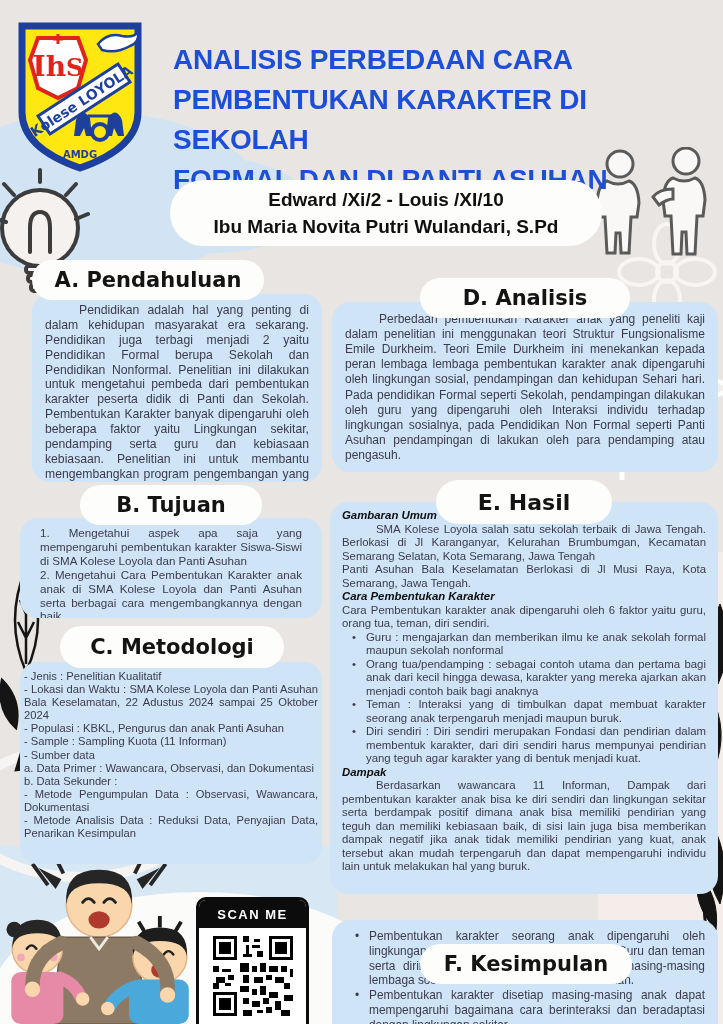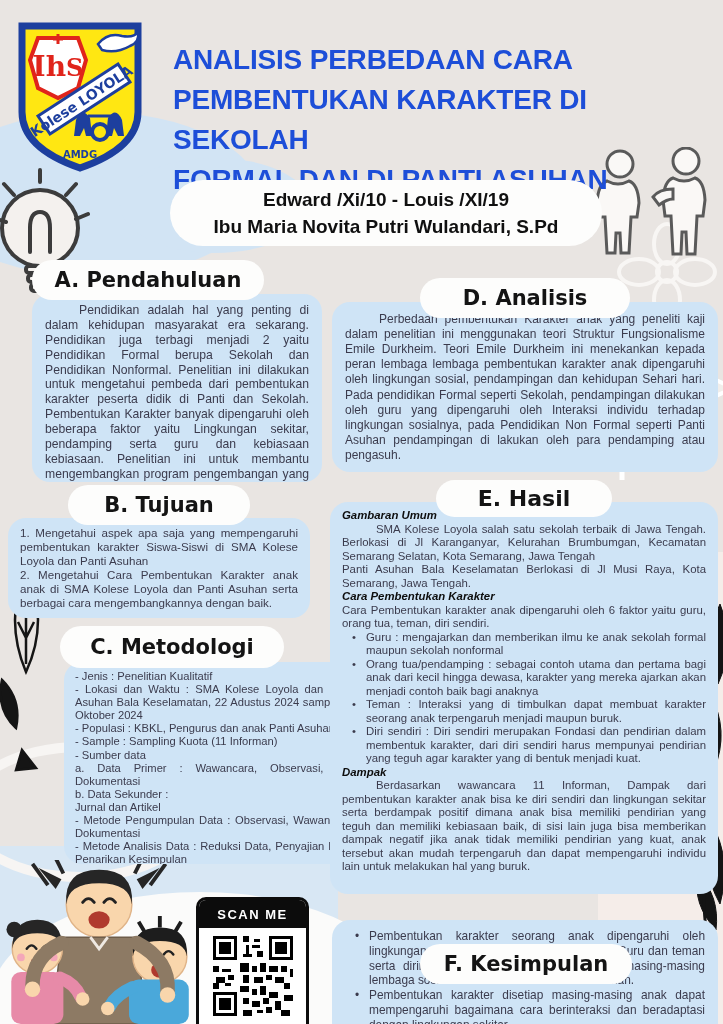--- a/index.html
+++ b/index.html
@@ -28,22 +28,22 @@
     font-family:"DejaVu Sans",sans-serif;font-weight:700;color:#141414;font-size:21px;}
   .box{position:absolute;background:#cfe4f6;border-radius:18px;color:#3b3b4d;
     text-align:justify;overflow:hidden;z-index:2;}
   .ind{text-indent:34px;}
   .blabel{font-weight:700;color:#0d0d0d;text-align:left;font-style:italic;}
   .bl{margin-left:14px;}
   .bl>div{position:relative;padding-left:10px;}
   .bl>div::before{content:"\2022";position:absolute;left:-4px;top:0;}
   
   .box-a{font-size:12.2px;line-height:1.22;padding:9px 13px;}
-  .box-b{font-size:11.6px;line-height:1.2;padding:8px 12px;}
-  .box-c{font-size:11.2px;line-height:1.17;padding:8px 11px;margin-left:44px;}
+  .box-b{font-size:11.6px;line-height:1.2;padding:8px 20px;}
+  .box-c{font-size:11.2px;line-height:1.17;padding:8px 4px;}
   .box-d{font-size:12px;line-height:1.26;padding:10px 13px;}
   .box-e{font-size:11.4px;line-height:1.185;padding:7px 12px;}
   .box-f{font-size:11.9px;line-height:1.24;padding:9px 13px;}
   
   .scan{position:absolute;left:196px;top:897px;width:107px;height:140px;z-index:4;
     border:3px solid #0c0c0c;border-radius:10px;background:#ffffff;overflow:hidden;}
   .scan-head{height:28px;background:#0c0c0c;color:#ffffff;display:flex;align-items:center;justify-content:center;
     font-weight:700;font-size:13px;letter-spacing:1.5px;}
   .scan-body{display:flex;align-items:center;justify-content:center;padding-top:5px;}
   
@@ -119,64 +119,63 @@
       <path d="M90,42 q-14,0 -20,8 l6,8 q8,-6 14,-6 Z"></path>
     </g>
   </svg>
 
   <div class="title">
     <div>ANALISIS PERBEDAAN CARA</div>
     <div>PEMBENTUKAN KARAKTER DI SEKOLAH</div>
     <div>FORMAL DAN DI PANTI ASUHAN</div>
   </div>
   <div class="authors">
-    <div>Edward /Xi/10 - Louis /XI/19</div>
+    <div>Edward /Xi/2 - Louis /XI/10</div>
     <div>Ibu Maria Novita Putri Wulandari, S.Pd</div>
   </div>
 
   <div class="sec" style="left:20px;top:260px;width:302px;height:224px;">
     <div class="pill" style="left:12px;width:232px;height:40px;">A. Pendahuluan</div>
     <div class="box box-a" style="left:12px;top:34px;width:290px;height:188px;box-sizing:border-box;">
       <div class="ind">Pendidikan adalah hal yang penting di dalam kehidupan masyarakat era sekarang. Pendidikan juga terbagi menjadi 2 yaitu Pendidikan Formal berupa Sekolah dan Pendidikan Nonformal. Penelitian ini dilakukan untuk mengetahui pembeda dari pembentukan karakter peserta didik di Panti dan Sekolah. Pembentukan Karakter banyak dipengaruhi oleh beberapa faktor yaitu Lingkungan sekitar, pendamping serta guru dan kebiasaan kebiasaan. Penelitian ini untuk membantu mengembangkan program pengembangan yang efektif untuk perkembangan pembentukan karakter anak.</div>
     </div>
   </div>
 
-  <div class="sec" style="left:8px;top:485px;width:302px;height:135px;">
+  <div class="sec" style="left:20px;top:485px;width:302px;height:135px;">
     <div class="pill" style="left:60px;width:182px;height:40px;">B. Tujuan</div>
     <div class="box box-b" style="left:0;top:33px;width:302px;height:100px;box-sizing:border-box;">
       <div>1. Mengetahui aspek apa saja yang mempengaruhi pembentukan karakter Siswa-Siswi di SMA Kolese Loyola dan Panti Asuhan</div>
       <div>2. Mengetahui Cara Pembentukan Karakter anak anak di SMA Kolese Loyola dan Panti Asuhan serta berbagai cara mengembangkannya dengan baik.</div>
     </div>
   </div>
 
   <div class="sec" style="left:20px;top:626px;width:302px;height:240px;">
     <div class="pill" style="left:40px;width:224px;height:42px;">C. Metodologi</div>
     <div class="box box-c" style="left:0;top:36px;width:302px;height:202px;box-sizing:border-box;">
       <div>- Jenis : Penelitian Kualitatif</div>
       <div>- Lokasi dan Waktu : SMA Kolese Loyola dan Panti Asuhan Bala Keselamatan, 22 Adustus 2024 sampai 25 Oktober 2024</div>
       <div>- Populasi : KBKL, Pengurus dan anak Panti Asuhan</div>
       <div>- Sample : Sampling Kuota (11 Informan)</div>
       <div>- Sumber data</div>
       <div>a. Data Primer : Wawancara, Observasi, dan Dokumentasi</div>
       <div>b. Data Sekunder :</div>
-      <div>Jurnal dan Artikel</div>
       <div>- Metode Pengumpulan Data : Observasi, Wawancara, Dokumentasi</div>
       <div>- Metode Analisis Data : Reduksi Data, Penyajian Data, Penarikan Kesimpulan</div>
     </div>
   </div>
 
   <div class="sec" style="left:332px;top:278px;width:332px;height:194px;">
     <div class="pill" style="left:88px;width:210px;height:40px;">D. Analisis</div>
     <div class="box box-d" style="left:0;top:24px;width:386px;height:170px;box-sizing:border-box;">
       <div class="ind">Perbedaan pembentukan Karakter anak yang peneliti kaji dalam penelitian ini menggunakan teori Struktur Fungsionalisme Emile Durkheim. Teori Emile Durkheim ini menekankan kepada peran lembaga lembaga pembentukan karakter anak dipengaruhi oleh lingkungan sosial, pendampingan dan kehidupan Sehari hari. Pada pendidikan Formal seperti Sekolah, pendampingan dilakukan oleh guru yang dipengaruhi oleh Interaksi individu terhadap lingkungan sosialnya, pada Pendidikan Non Formal seperti Panti Asuhan pendampingan di lakukan oleh para pendamping atau pengasuh.</div>
     </div>
   </div>
 
   <div class="sec" style="left:330px;top:480px;width:388px;height:414px;">
-    <div class="pill" style="left:106px;width:176px;height:37px;font-size:22px;">E. Hasil</div>
+    <div class="pill" style="left:106px;width:176px;height:44px;font-size:22px;">E. Hasil</div>
     <div class="box box-e" style="left:0;top:22px;width:388px;height:392px;box-sizing:border-box;">
       <div class="blabel">Gambaran Umum</div>
       <div class="ind">SMA Kolese Loyola salah satu sekolah terbaik di Jawa Tengah. Berlokasi di Jl Karanganyar, Kelurahan Brumbumgan, Kecamatan Semarang Selatan, Kota Semarang, Jawa Tengah</div>
       <div>Panti Asuhan Bala Keselamatan Berlokasi di Jl Musi Raya, Kota Semarang, Jawa Tengah.</div>
       <div class="blabel">Cara Pembentukan Karakter</div>
       <div>Cara Pembentukan karakter anak dipengaruhi oleh 6 faktor yaitu guru, orang tua, teman, diri sendiri.</div>
       <div class="bl">
         <div>Guru : mengajarkan dan memberikan ilmu ke anak sekolah formal maupun sekolah nonformal</div>
         <div>Orang tua/pendamping : sebagai contoh utama dan pertama bagi anak dari kecil hingga dewasa, karakter yang mereka ajarkan akan menjadi contoh baik bagi anaknya</div>
         <div>Teman : Interaksi yang di timbulkan dapat membuat karakter seorang anak terpengaruh menjadi maupun buruk.</div>

